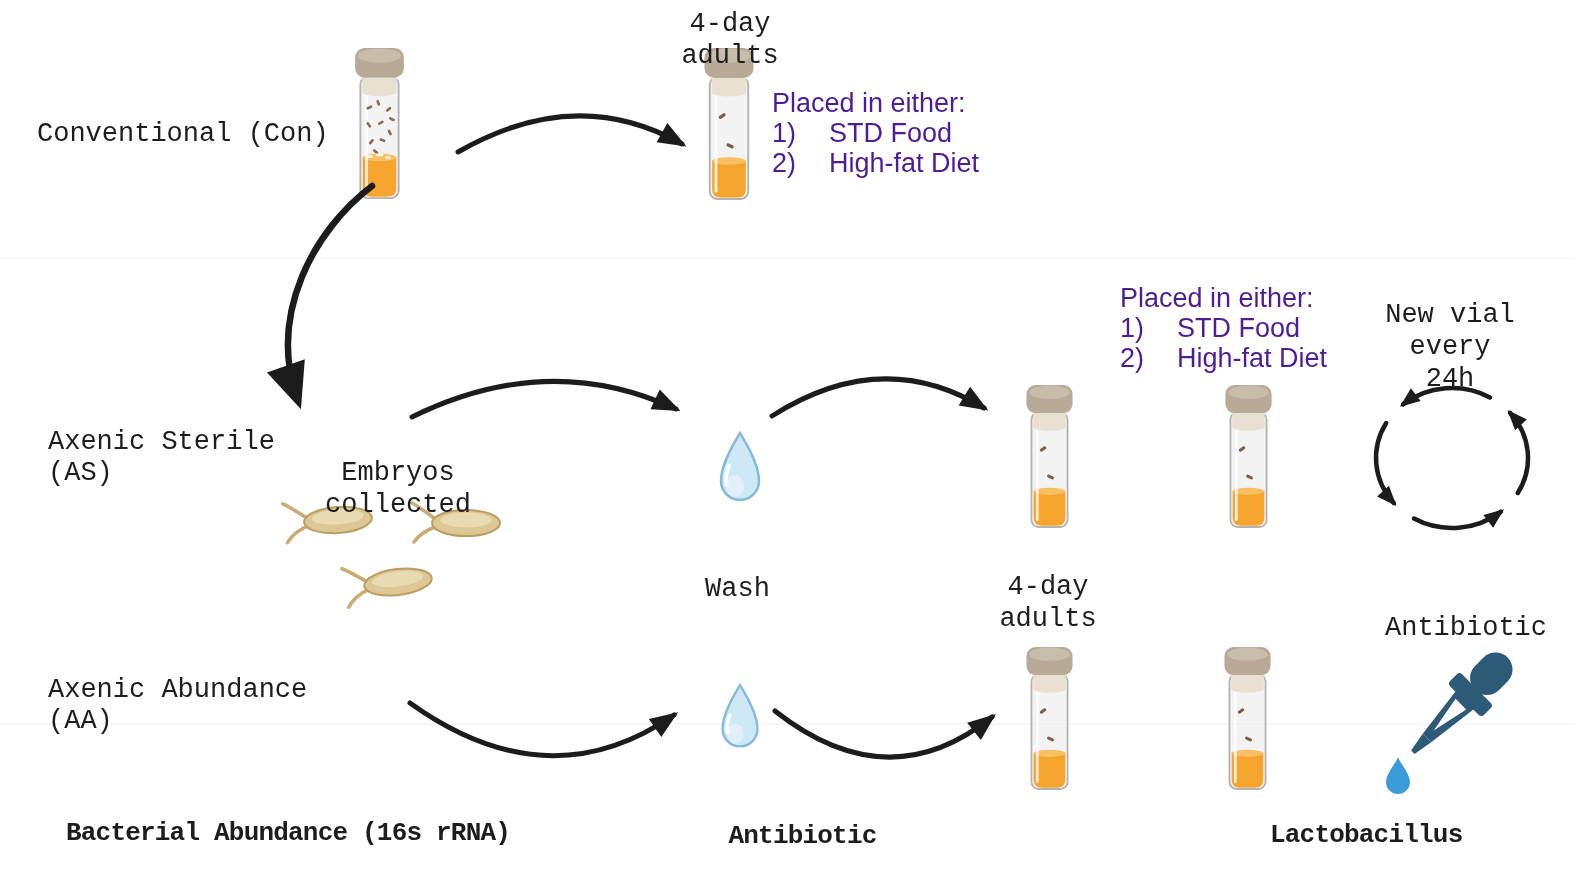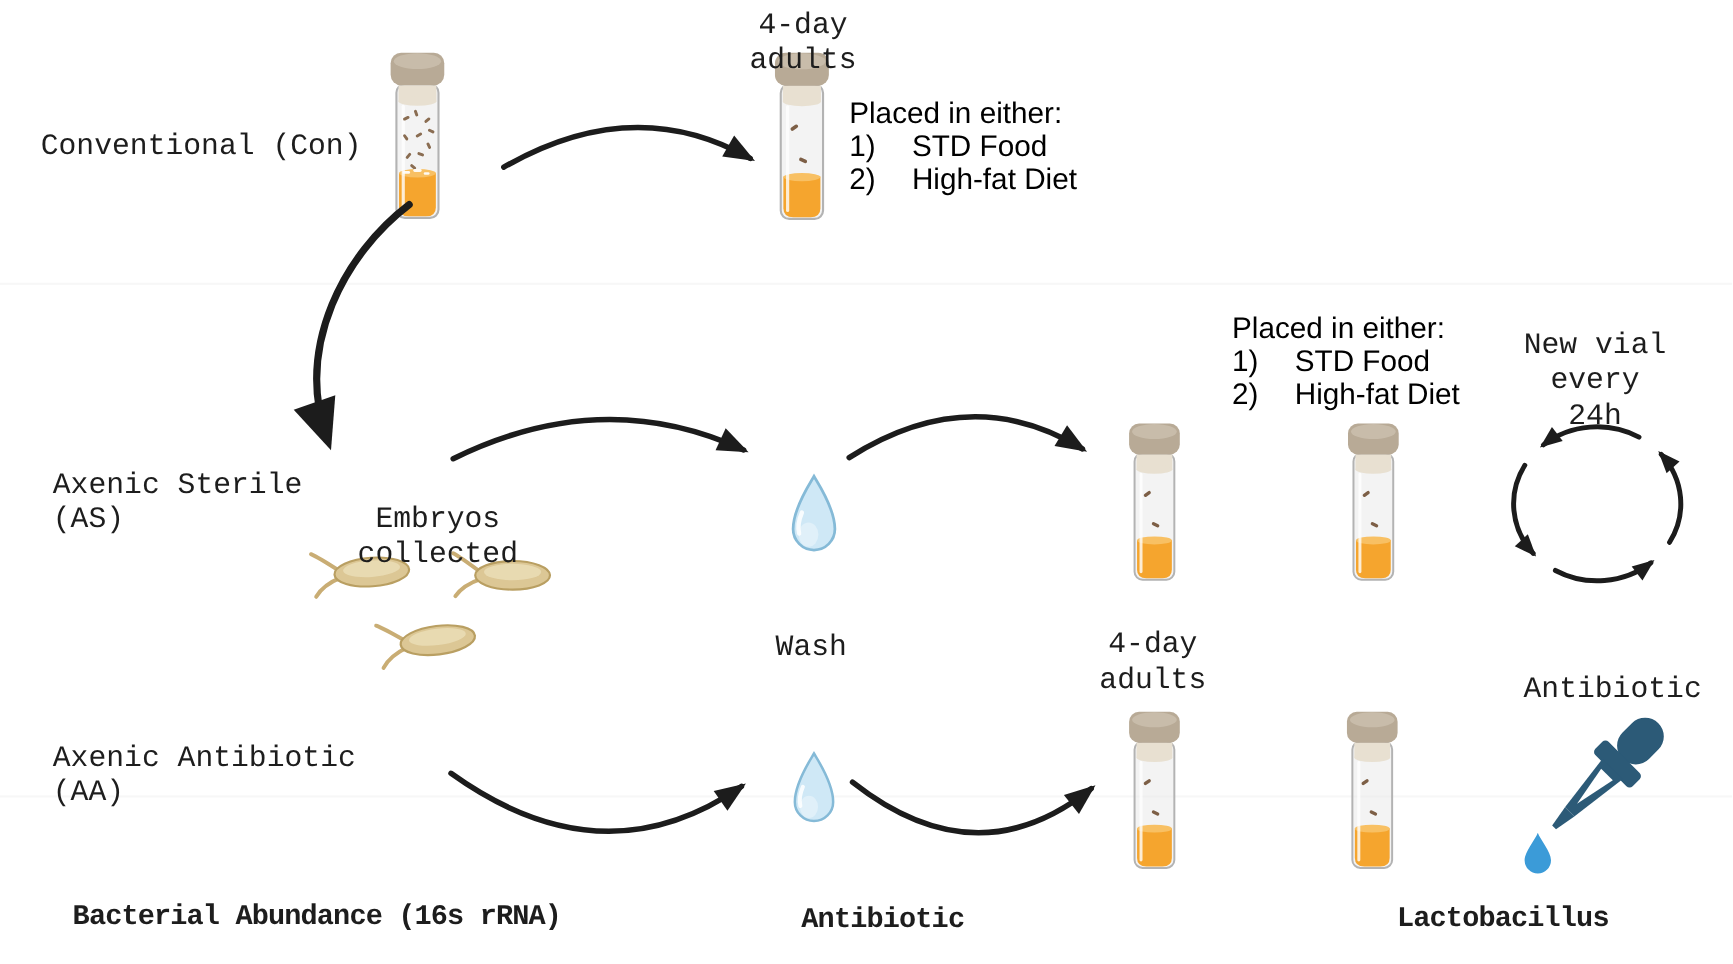--- a/index.html
+++ b/index.html
@@ -4,21 +4,21 @@
 <style>
   html,body{margin:0;padding:0;background:#ffffff;}
   .canvas{position:relative;width:1575px;height:876px;background:#ffffff;overflow:hidden;
           font-family:"Liberation Sans","DejaVu Sans",sans-serif;color:#1d1d1d;}
   .layer{position:absolute;left:0;top:0;}
   .faint-line{position:absolute;left:0;width:100%;height:2px;background:rgba(0,0,0,0.03);}
   .lbl{position:absolute;font-size:27px;line-height:32px;white-space:nowrap;color:#1d1d1d;font-family:Liberation Mono, monospace;}
   .center{text-align:center;white-space:normal;}
   .bold{font-weight:bold;font-size:26px;letter-spacing:-0.8px;}
   .two-line{line-height:31px;}
-  .placed{position:absolute;font-size:27px;line-height:30px;color:#000000;}
+  .placed{position:absolute;font-size:27px;line-height:30px;color:#4c1d95;}
   .pl-row .pl-num{display:inline-block;width:57px;}
   svg{display:block;}
   .arrow{fill:none;stroke:#1c1c1c;stroke-width:5;stroke-linecap:round;}
   .arrow-thick{fill:none;stroke:#1c1c1c;stroke-width:6.5;stroke-linecap:round;}
   .cycle-arc{fill:none;stroke:#1c1c1c;stroke-width:4.5;stroke-linecap:round;}
 </style>
 </head>
 <body>
 
 <div class="canvas">
@@ -169,21 +169,21 @@
       <span class="pl-num">2)</span><span>High-fat Diet</span>
     </div>
   </div>
 
   <div class="lbl center" style="left:1354px;top:299px;width:192px;line-height:32px">
     <div>New vial every</div>
     <div>24h</div>
   </div>
 
   <div class="lbl two-line" style="left:48px;top:675px">
-    <div>Axenic Antibiotic</div>
+    <div>Axenic Abundance</div>
     <div>(AA)</div>
   </div>
 
   <div class="lbl center" style="left:1385px;top:612px;width:134px">Antibiotic</div>
 
   <div class="lbl bold" style="left:66px;top:817px">Bacterial Abundance (16s rRNA)</div>
 
   <div class="lbl bold center" style="left:715px;top:820px;width:175px">Antibiotic</div>
 
   <div class="lbl bold center" style="left:1270px;top:819px;width:177px">Lactobacillus</div>

